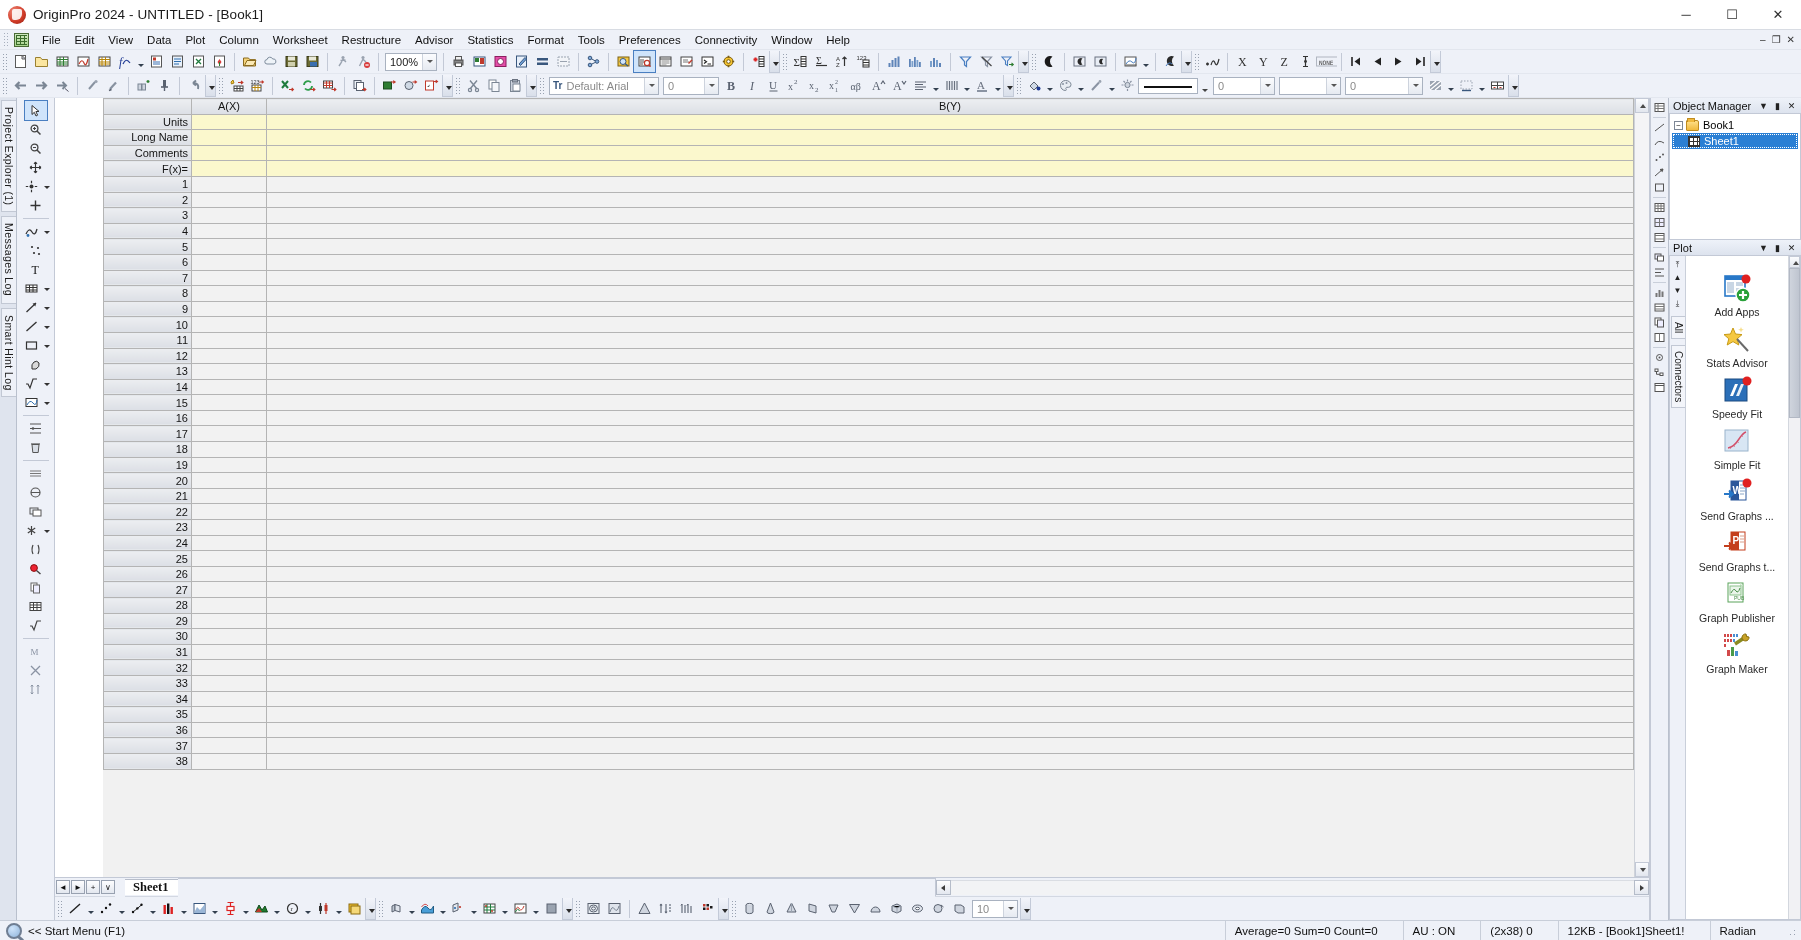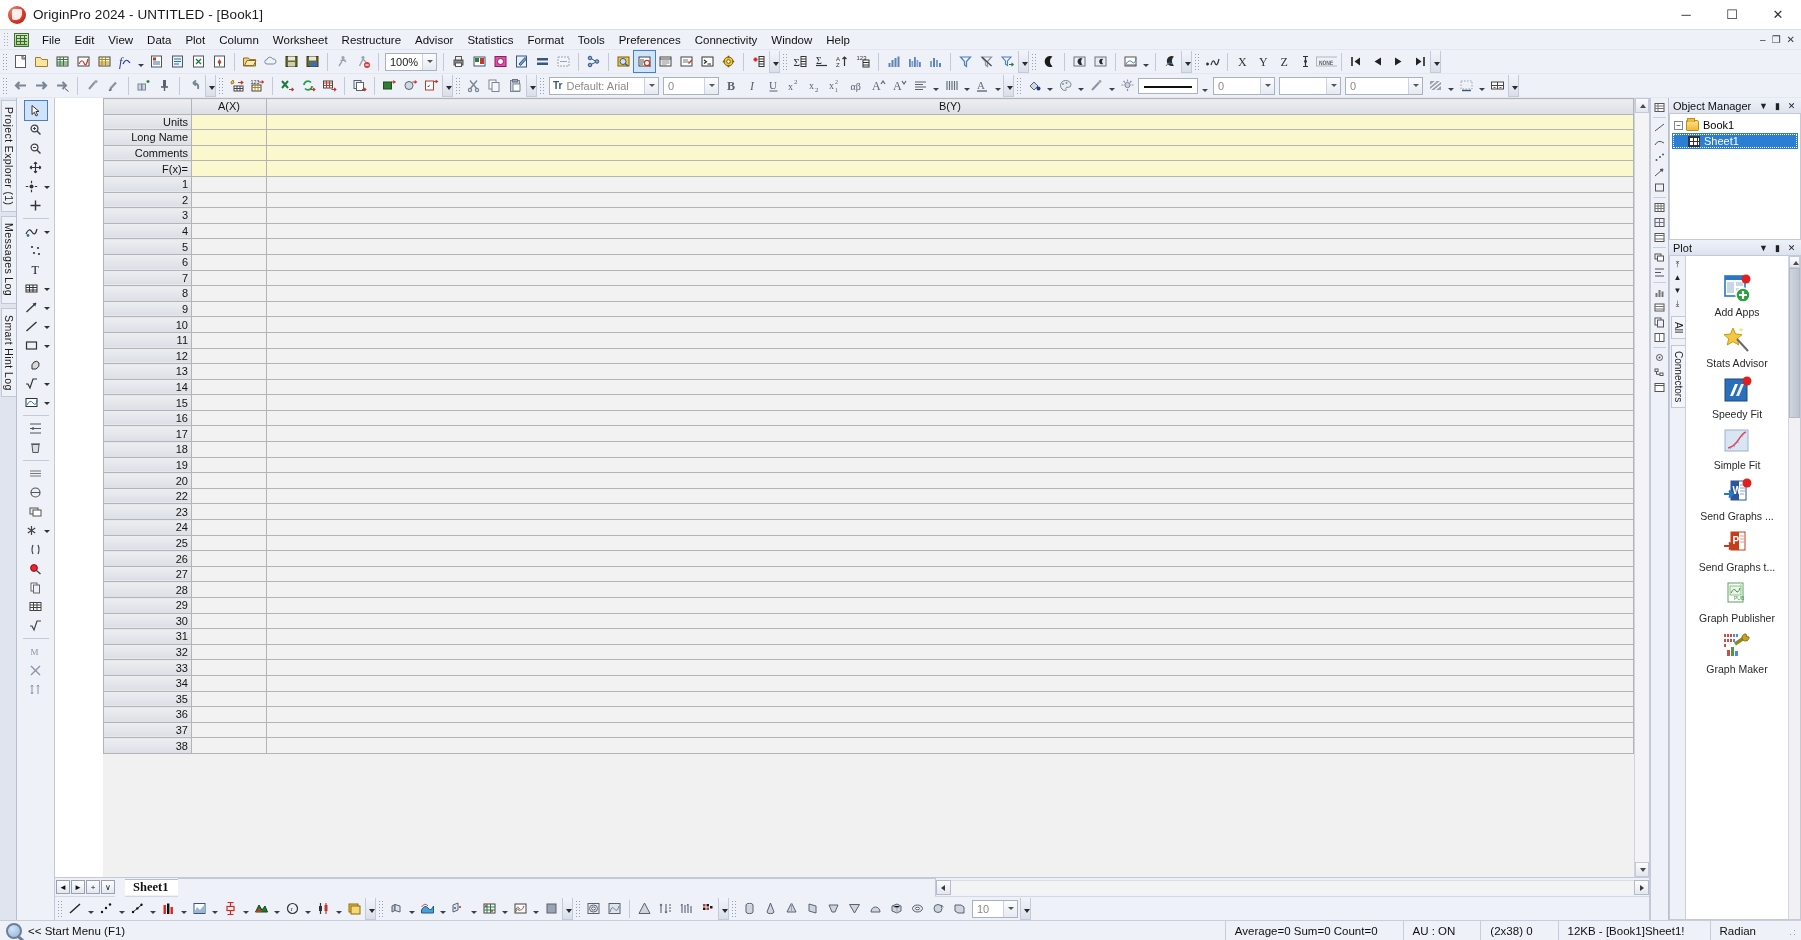--- a/index.html
+++ b/index.html
@@ -1345,20 +1345,25 @@
                     <td class="datacell"></td>
                     <td class="datacell"></td>
                   </tr>
                   <tr>
                     <td class="rowh">19</td>
                     <td class="datacell"></td>
                     <td class="datacell"></td>
                   </tr>
                   <tr>
                     <td class="rowh">20</td>
+                    <td class="datacell"></td>
+                    <td class="datacell"></td>
+                  </tr>
+                  <tr>
+                    <td class="rowh">21</td>
                     <td class="datacell"></td>
                     <td class="datacell"></td>
                   </tr>
                   <tr>
                     <td class="rowh">22</td>
                     <td class="datacell"></td>
                     <td class="datacell"></td>
                   </tr>
                   <tr>
                     <td class="rowh">23</td>

